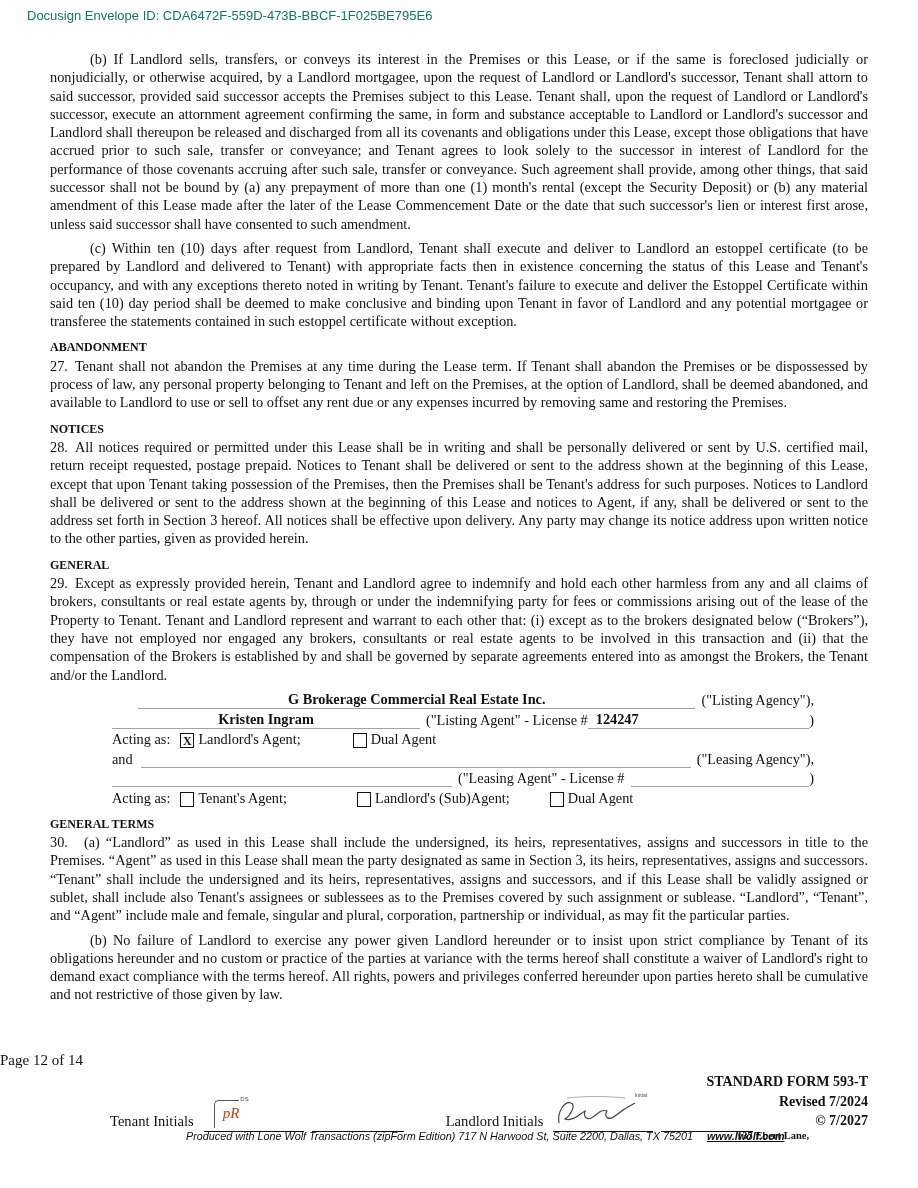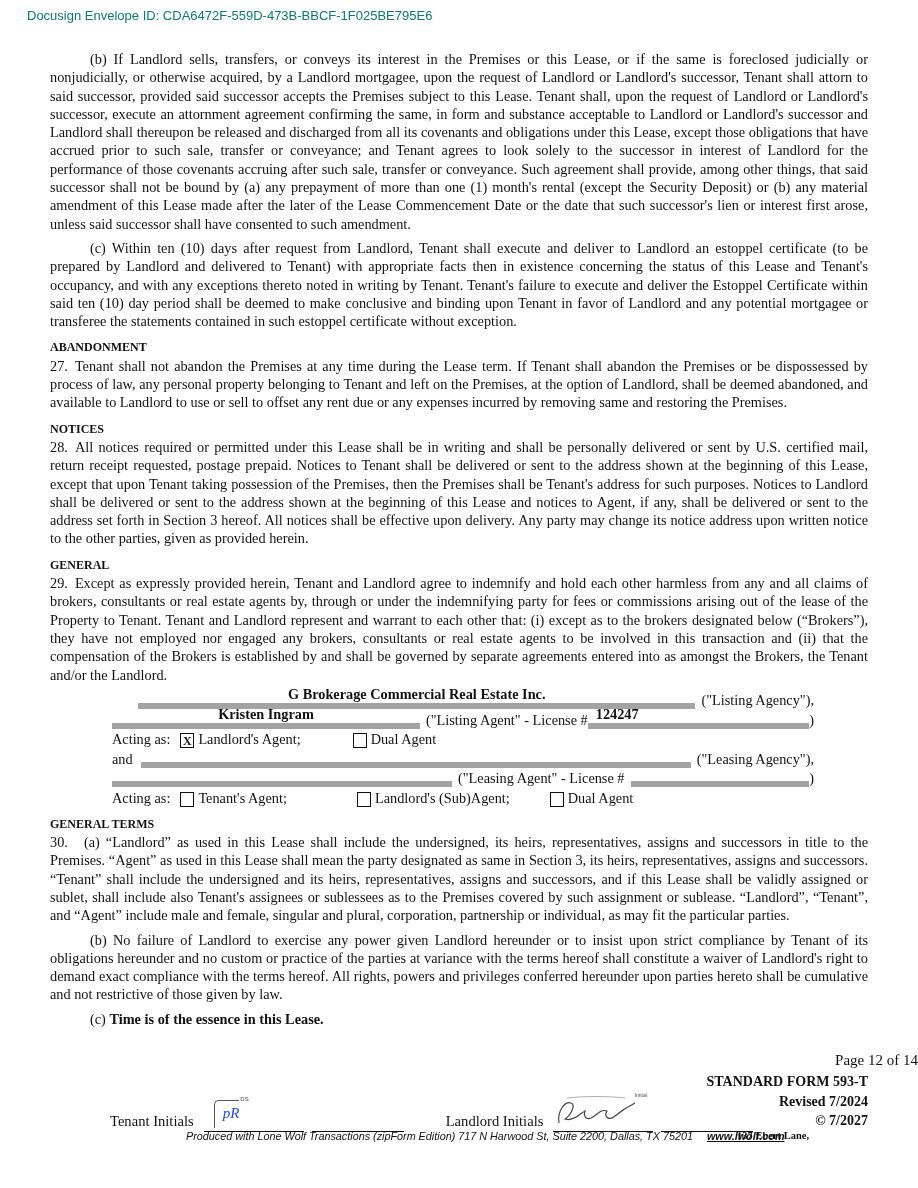--- a/index.html
+++ b/index.html
@@ -49,21 +49,21 @@
     width: 702px;
     font-size: 14.3px;
   }
   .bf-row {
     display: flex;
     align-items: flex-end;
     height: 19.5px;
     white-space: nowrap;
   }
   .blank {
-    border-bottom: 6px solid #a3a3a3;
+    border-bottom: 1px solid #a3a3a3;
     display: inline-block;
     text-align: center;
     font-weight: bold;
     line-height: 17px;
     margin-top: 28px;
   }
   .blank.grow { flex: 1; }
   .bf-label { padding-left: 6px; }
   .cb {
     display: inline-block;
@@ -78,21 +78,21 @@
     vertical-align: -2px;
   }
   .bf-gap { display: inline-block; width: 42px; }
 
   
   .page-number {
     position: absolute;
     top: 1052px;
     left: 0;
     width: 100%;
-    text-align: right;
+    text-align: left;
     font-size: 15px;
   }
   .form-id-block {
     position: absolute;
     top: 1072px;
     right: 50px;
     text-align: right;
     font-weight: bold;
     font-size: 14px;
     line-height: 19.5px;
@@ -134,21 +134,21 @@
     color: #444;
     background: #fff;
     padding: 0 1px;
   }
   .ds-script {
     position: absolute;
     left: 8px;
     top: 4px;
     font-style: italic;
     font-size: 15px;
-    color: #1d4ed8;
+    color: #c2410c;
   }
   .sig-scribble { position: absolute; left: 2px; bottom: -2px; }
   .initial-tag {
     position: absolute;
     top: -6px;
     right: 6px;
     font-family: "Liberation Sans", sans-serif;
     font-size: 5.5px;
     color: #555;
   }
@@ -238,21 +238,20 @@
         <span class="cb"></span>
         <span>Dual Agent</span>
       </div>
     </div>
 
     <div class="heading">GENERAL TERMS</div>
     <p class="para"><span class="secnum wide">30.</span><span>(a) “Landlord” as used in this Lease shall include the undersigned, its heirs, representatives, assigns and successors in title to the Premises. “Agent” as used in this Lease shall mean the party designated as same in Section 3, its heirs, representatives, assigns and successors. “Tenant” shall include the undersigned and its heirs, representatives, assigns and successors, and if this Lease shall be validly assigned or sublet, shall include also Tenant's assignees or sublessees as to the Premises covered by such assignment or sublease. “Landlord”, “Tenant”, and “Agent” include male and female, singular and plural, corporation, partnership or individual, as may fit the particular parties.</span></p>
 
     <p class="para indent">(b) No failure of Landlord to exercise any power given Landlord hereunder or to insist upon strict compliance by Tenant of its obligations hereunder and no custom or practice of the parties at variance with the terms hereof shall constitute a waiver of Landlord's right to demand exact compliance with the terms hereof. All rights, powers and privileges conferred hereunder upon parties hereto shall be cumulative and not restrictive of those given by law.</p>
 
-    <p class="para indent"><span>(c)</span> <span class="bold">Time is of the essence in this Lease.</span></p>
 
   </div>
 
   <div class="page-number">Page 12 of 14</div>
 
   <div class="form-id-block">
     <div>STANDARD FORM 593-T</div>
     <div>Revised 7/2024</div>
     <div>© 7/2027</div>
   </div>

